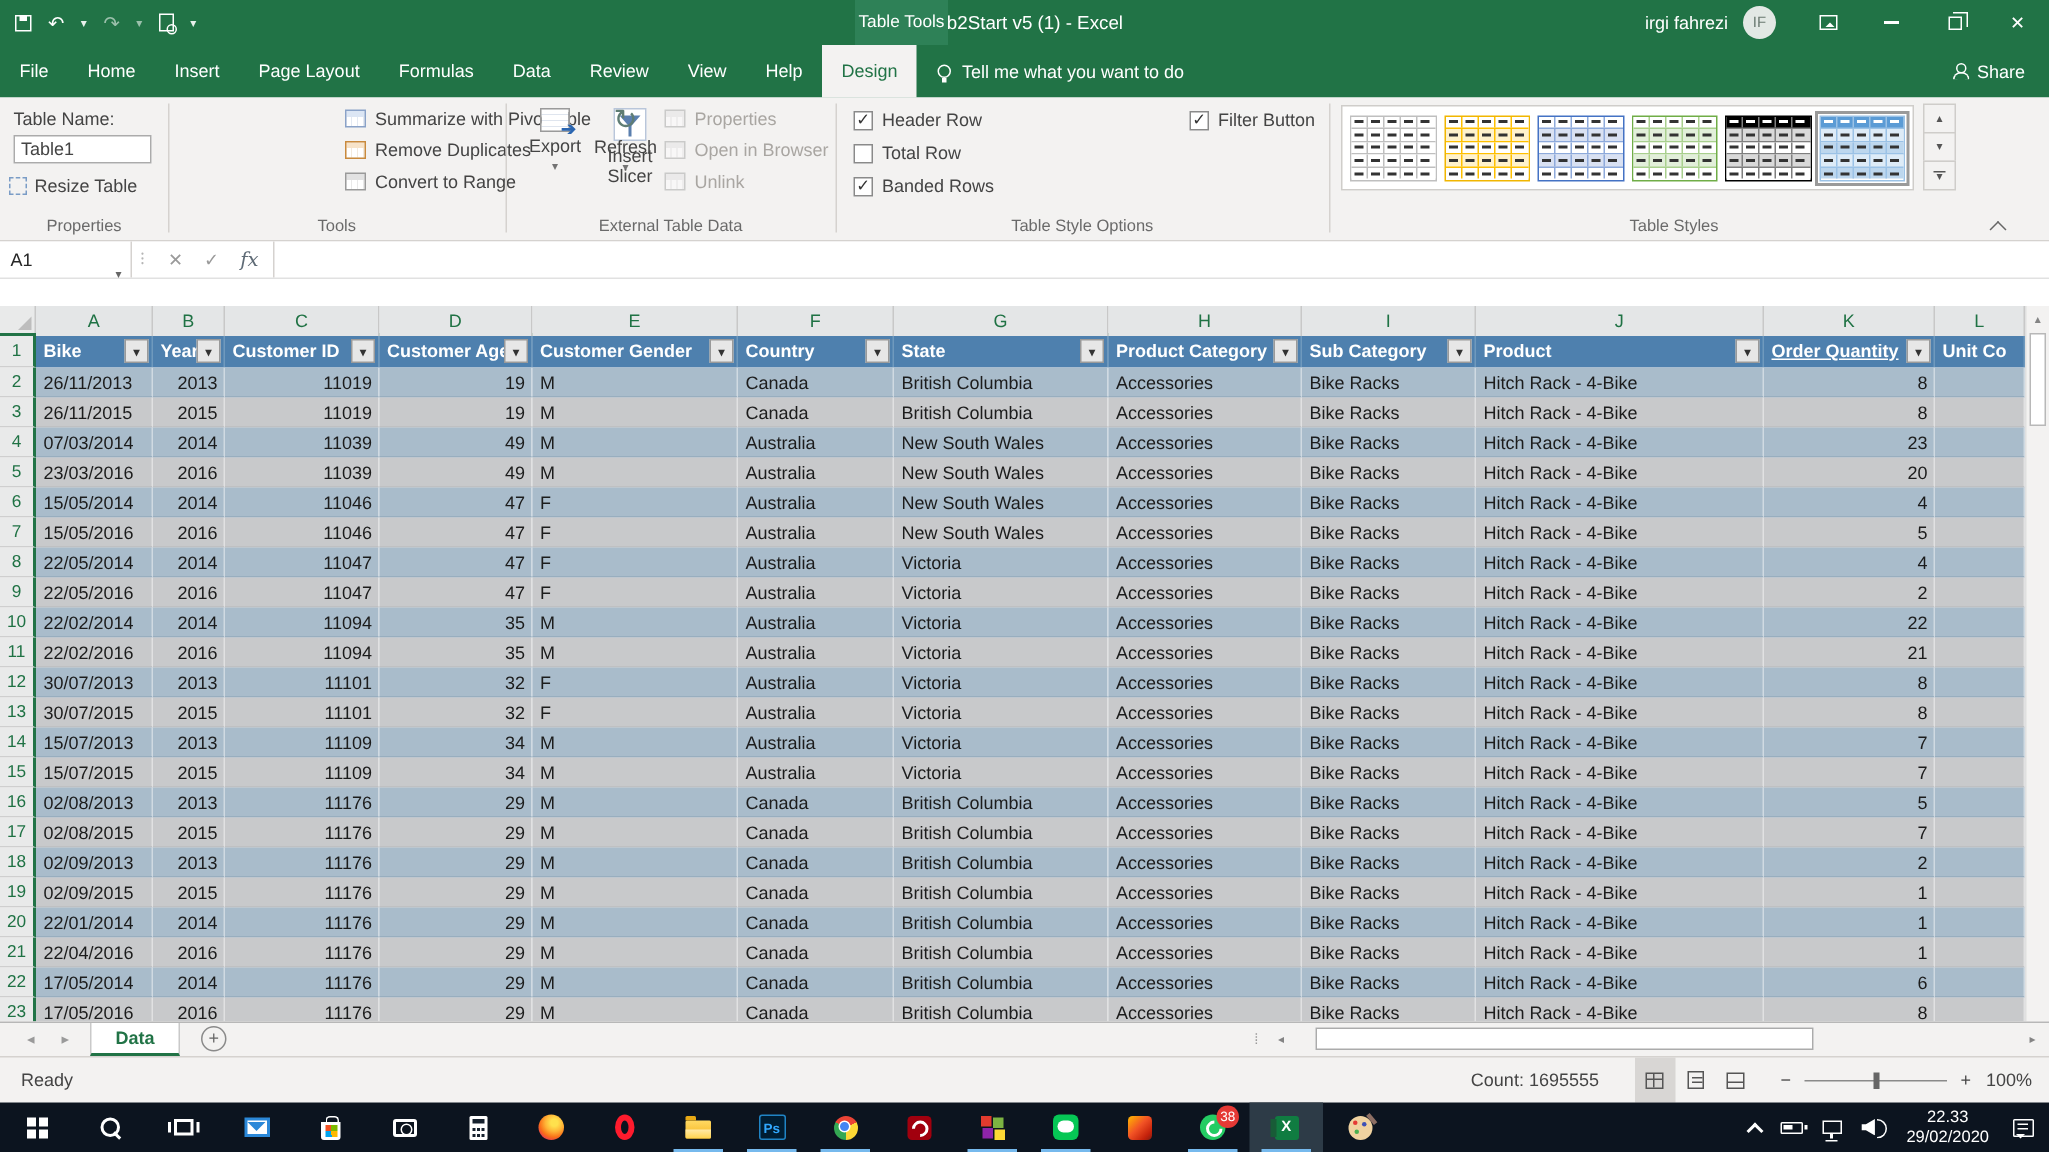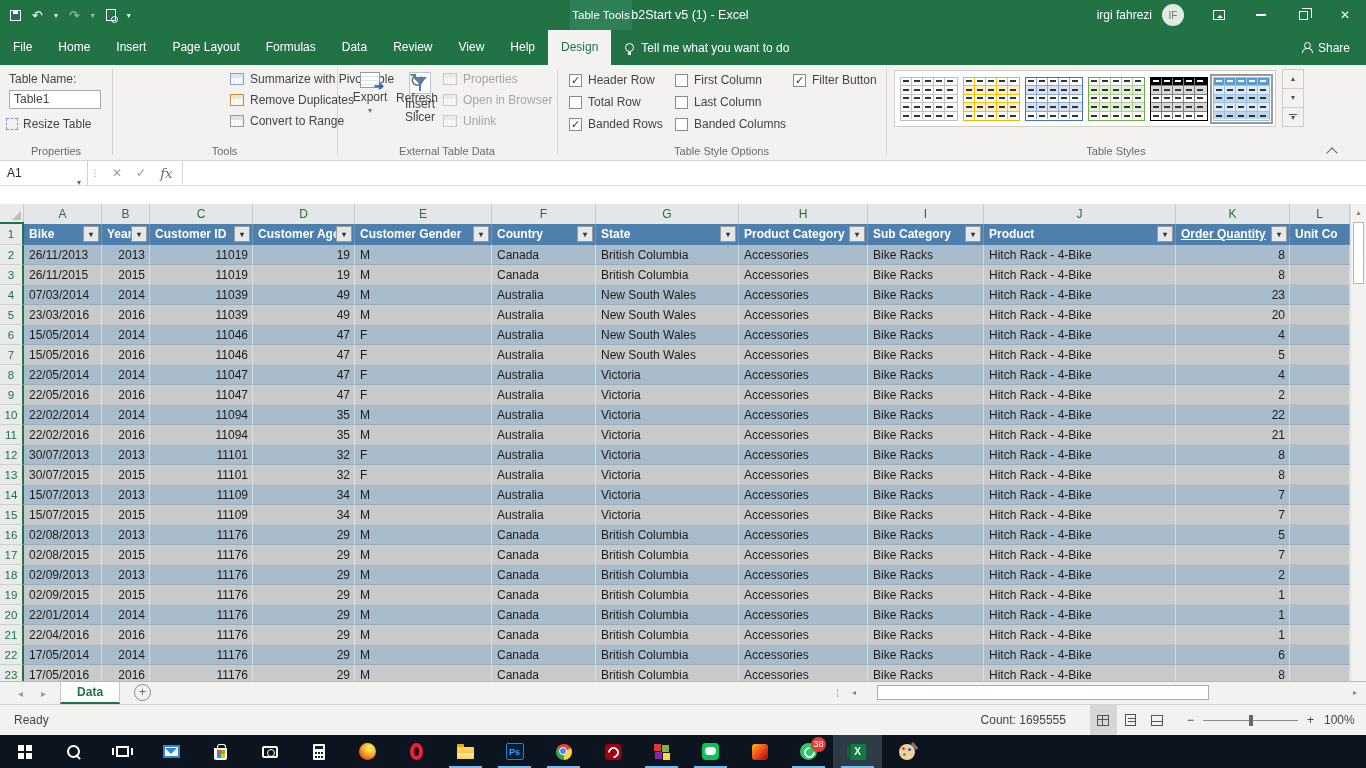--- a/index.html
+++ b/index.html
@@ -320,34 +320,20 @@
           </div>
           <div class="cbrow">
             <span class="cbox"></span>
             <span>Total Row</span>
           </div>
           <div class="cbrow">
             <span class="cbox">✓</span>
             <span>Banded Rows</span>
           </div>
         </div>
-      <div class="cbcol" id="cbcol2" style="left:118px">
-          <div class="cbrow">
-            <span class="cbox"></span>
-            <span>First Column</span>
-          </div>
-          <div class="cbrow">
-            <span class="cbox"></span>
-            <span>Last Column</span>
-          </div>
-          <div class="cbrow">
-            <span class="cbox"></span>
-            <span>Banded Columns</span>
-          </div>
-        </div>
       <div class="cbcol" id="cbcol3" style="left:236px">
           <div class="cbrow">
             <span class="cbox">✓</span>
             <span>Filter Button</span>
           </div>
         </div>
       <div class="glabel">Table Style Options</div>
     </div>
     <div class="gsep" style="left:886px"></div>
     <div class="rgroup g-gallery">
@@ -1061,15 +1047,23 @@
           <span class="ii i-whatsapp"></span>
           <span class="badge">38</span>
         </div>
         <div class="tbi running active">
           <span class="ii i-excel"></span>
         </div>
         <div class="tbi">
           <span class="ii i-paint"></span>
         </div>
       </span>
+    <div class="tray">
+      <span class="t-chev"></span>
+      <span class="t-batt"></span>
+      <span class="t-net"></span>
+      <span class="t-spk"></span>
+      <span class="t-clock"><span>22.33</span><br><span>29/02/2020</span></span>
+      <span class="t-action"></span>
+    </div>
   </div>
 
 </div>
 
 </body></html>

